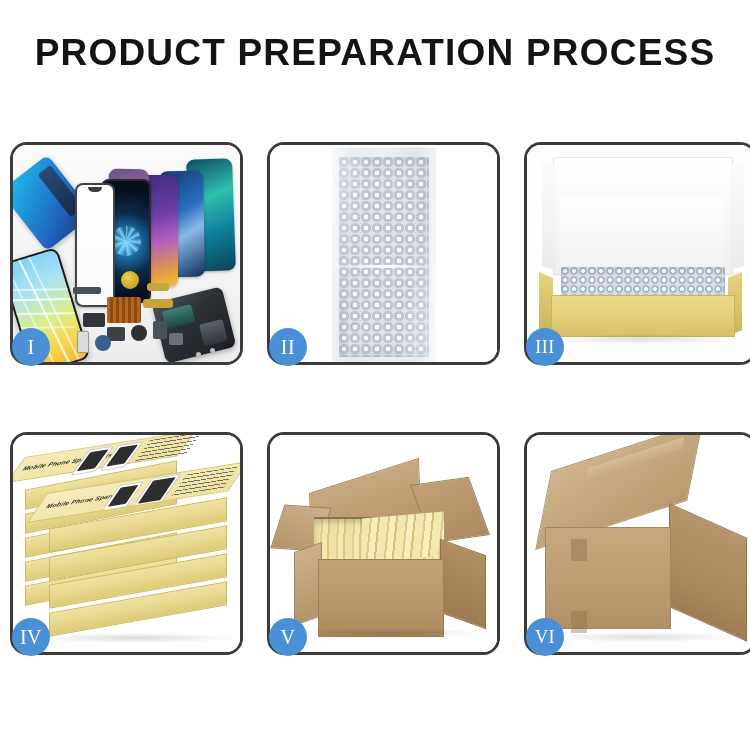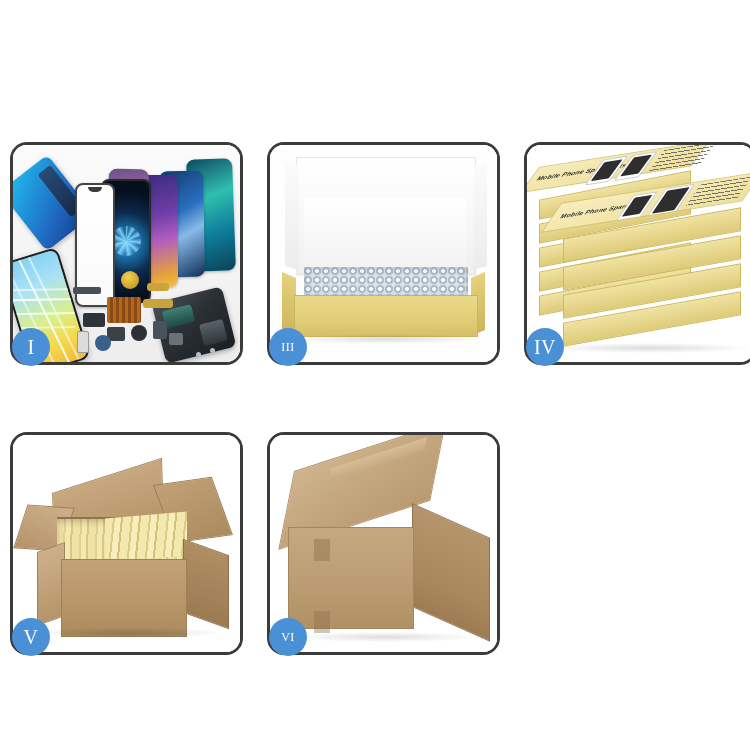--- a/index.html
+++ b/index.html
@@ -83,21 +83,21 @@
     display: flex;
     align-items: center;
     justify-content: center;
     font-family: "Liberation Serif", serif;
     font-size: 20px;
     line-height: 1;
     letter-spacing: 0.5px;
     z-index: 6;
     user-select: none;
   }
-  .badge.wide { font-size: 12px; }
+  .badge.wide { font-size: 18px; }
 
   
   .p1-bg {
     position: absolute;
     inset: 0;
     background:
       linear-gradient(180deg,#fbfbfb 0%,#f4f4f4 55%,#ededed 100%);
   }
   .phone {
     position: absolute;
@@ -527,20 +527,21 @@
   }
   .c6-shadow{
     position:absolute; left:22px; bottom:10px; width:186px; height:10px;
     background:radial-gradient(ellipse at center, rgba(0,0,0,.13), rgba(0,0,0,0) 72%);
   }
 </style>
 </head>
 <body>
 
 <div class="header">
+  <h1 class="title">PRODUCT PREPARATION PROCESS</h1>
 </div>
 
 <div class="grid">
 
   <div class="panel">
     <div class="panel-inner">
       <div class="p1-bg"></div>
 
       <div class="lcd-tilt"></div>
 
@@ -566,20 +567,31 @@
         <span class="part pt-i"></span>
         <span class="part pt-j"></span>
         <span class="part pt-k"></span>
         <span class="part pt-l"></span>
       </div>
       <span class="screws"></span>
     </div>
     <div class="badge">I</div>
   </div>
 
+  <div class="panel">
+    <div class="panel-inner">
+      <div class="p2-bg"></div>
+      <div class="wrap-strip">
+        <div class="bubbles"></div>
+        <div class="wrap-seam"></div>
+        <div class="wrap-sheen"></div>
+      </div>
+    </div>
+    <div class="badge">II</div>
+  </div>
 
   <div class="panel">
     <div class="panel-inner">
       <div class="p3-bg"></div>
       <div class="box3-lid"></div>
       <div class="box3-foam"></div>
       <div class="box3-bubble"></div>
       <div class="box3-left"></div>
       <div class="box3-right"></div>
       <div class="box3-front"></div>

